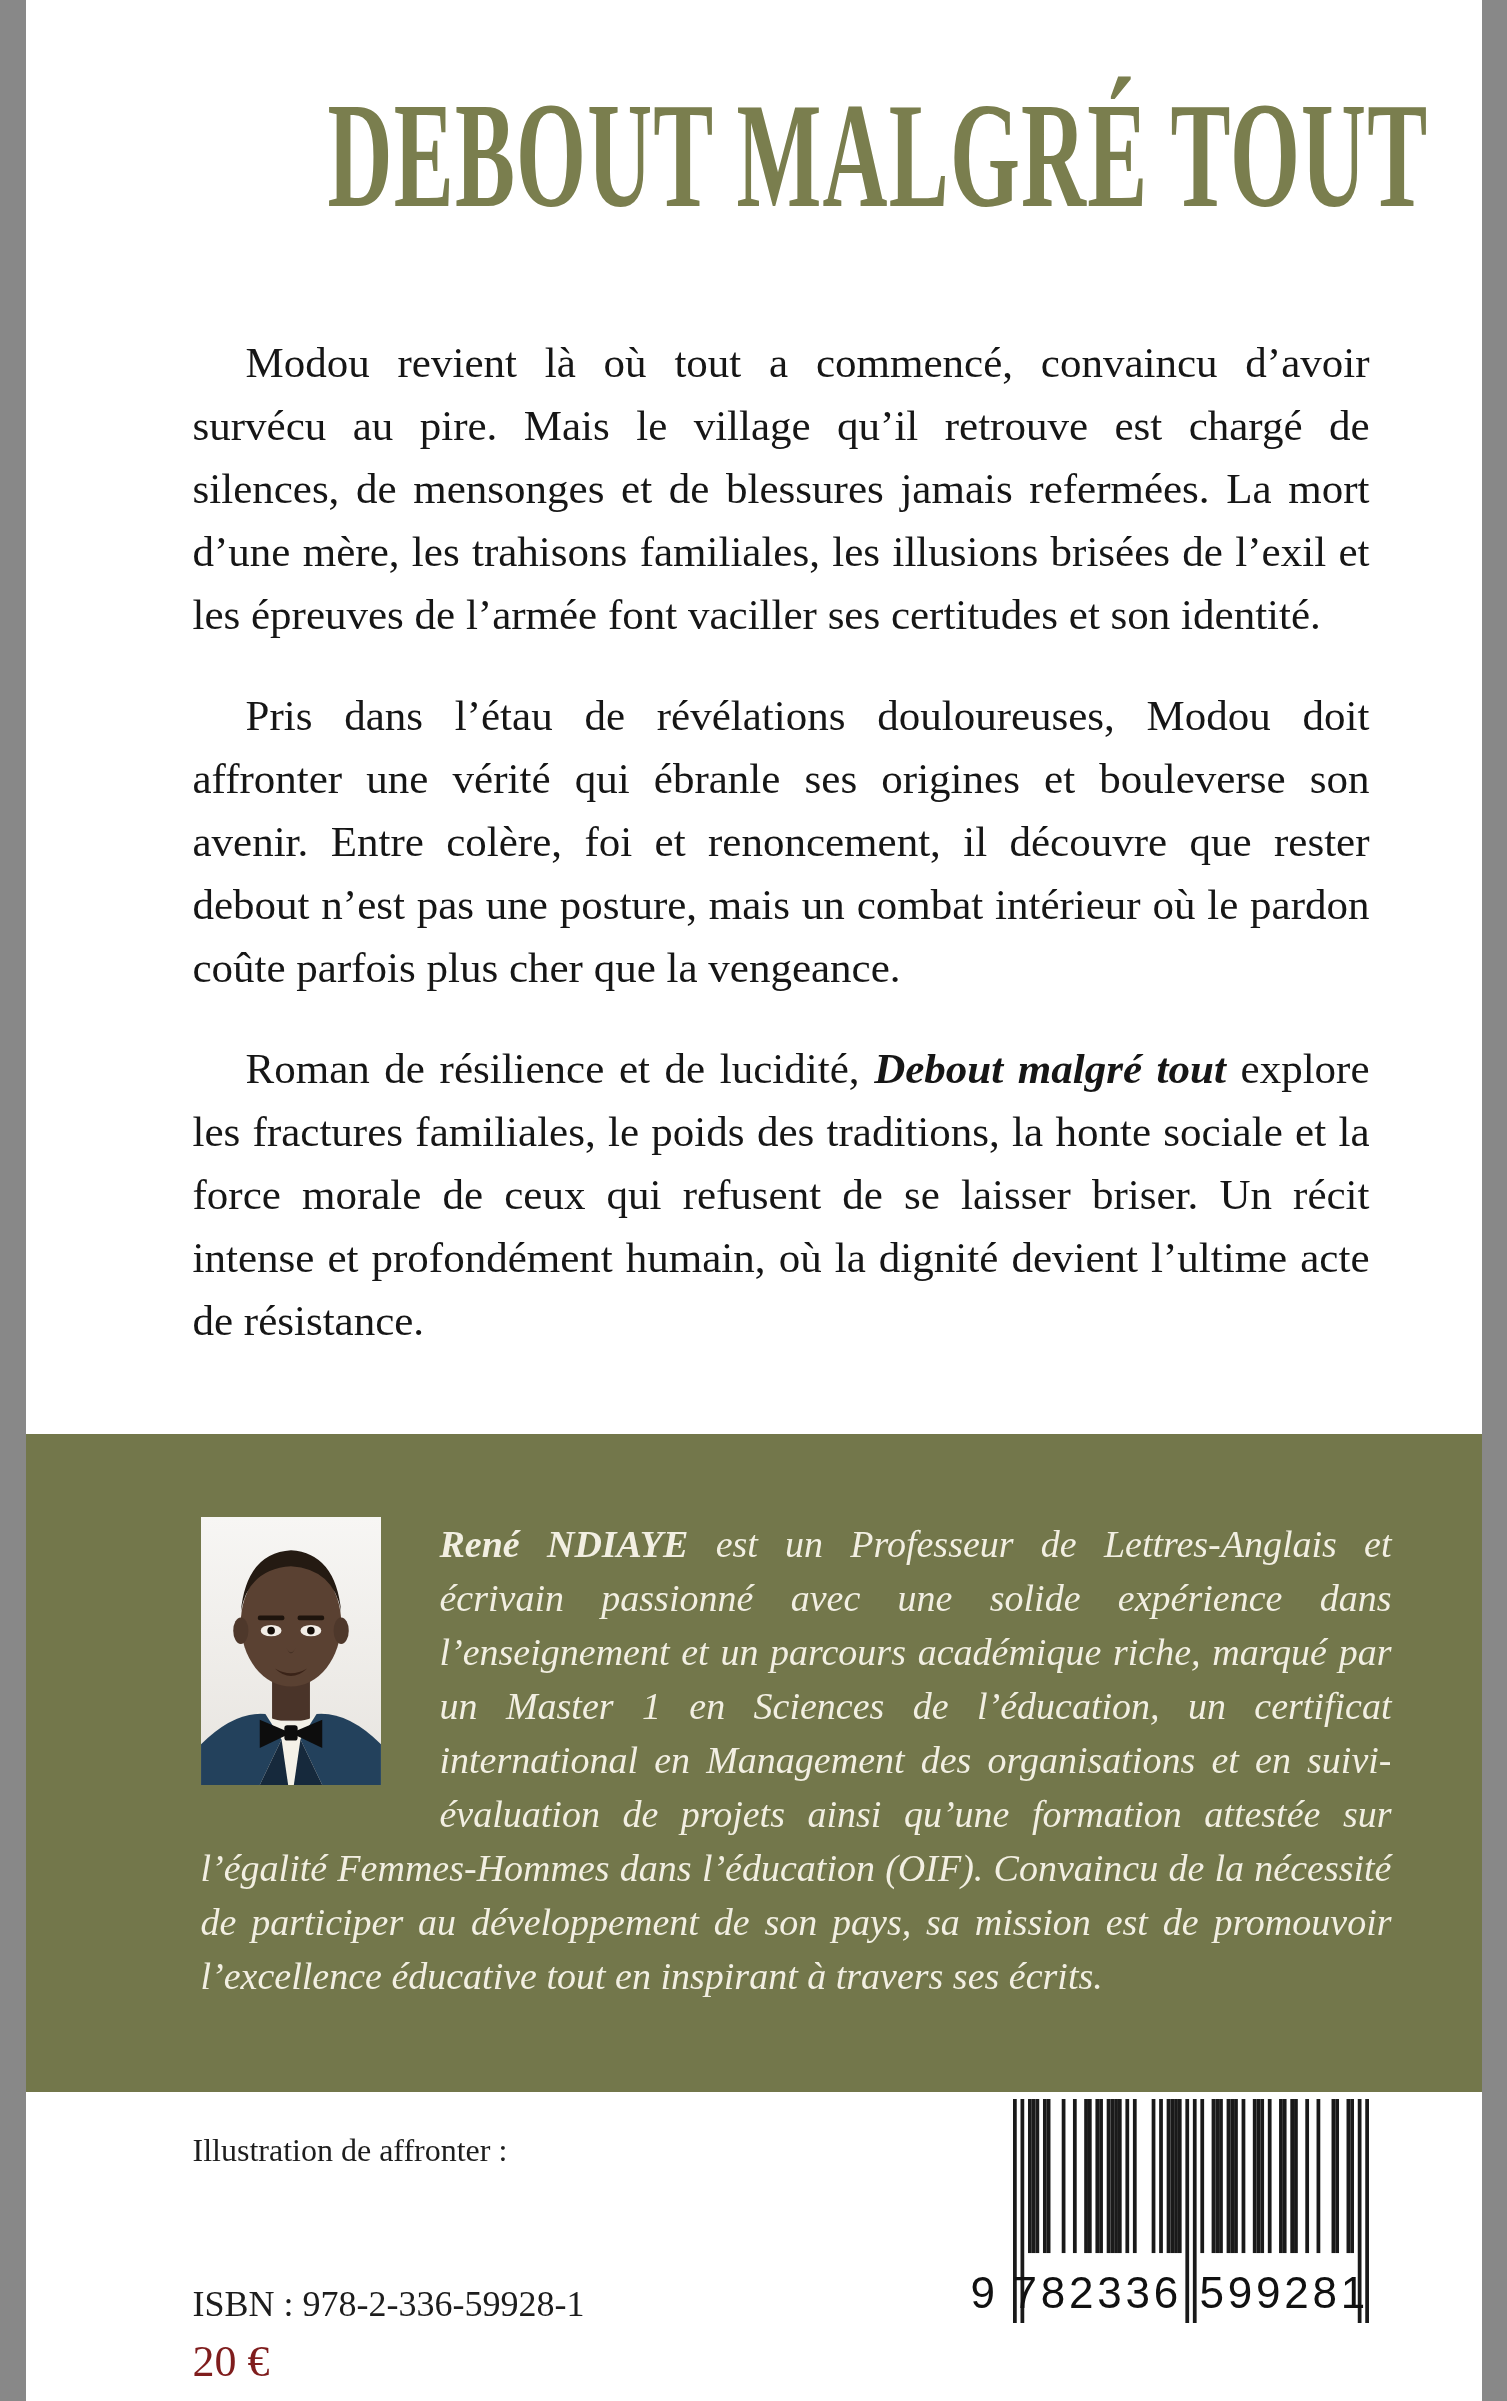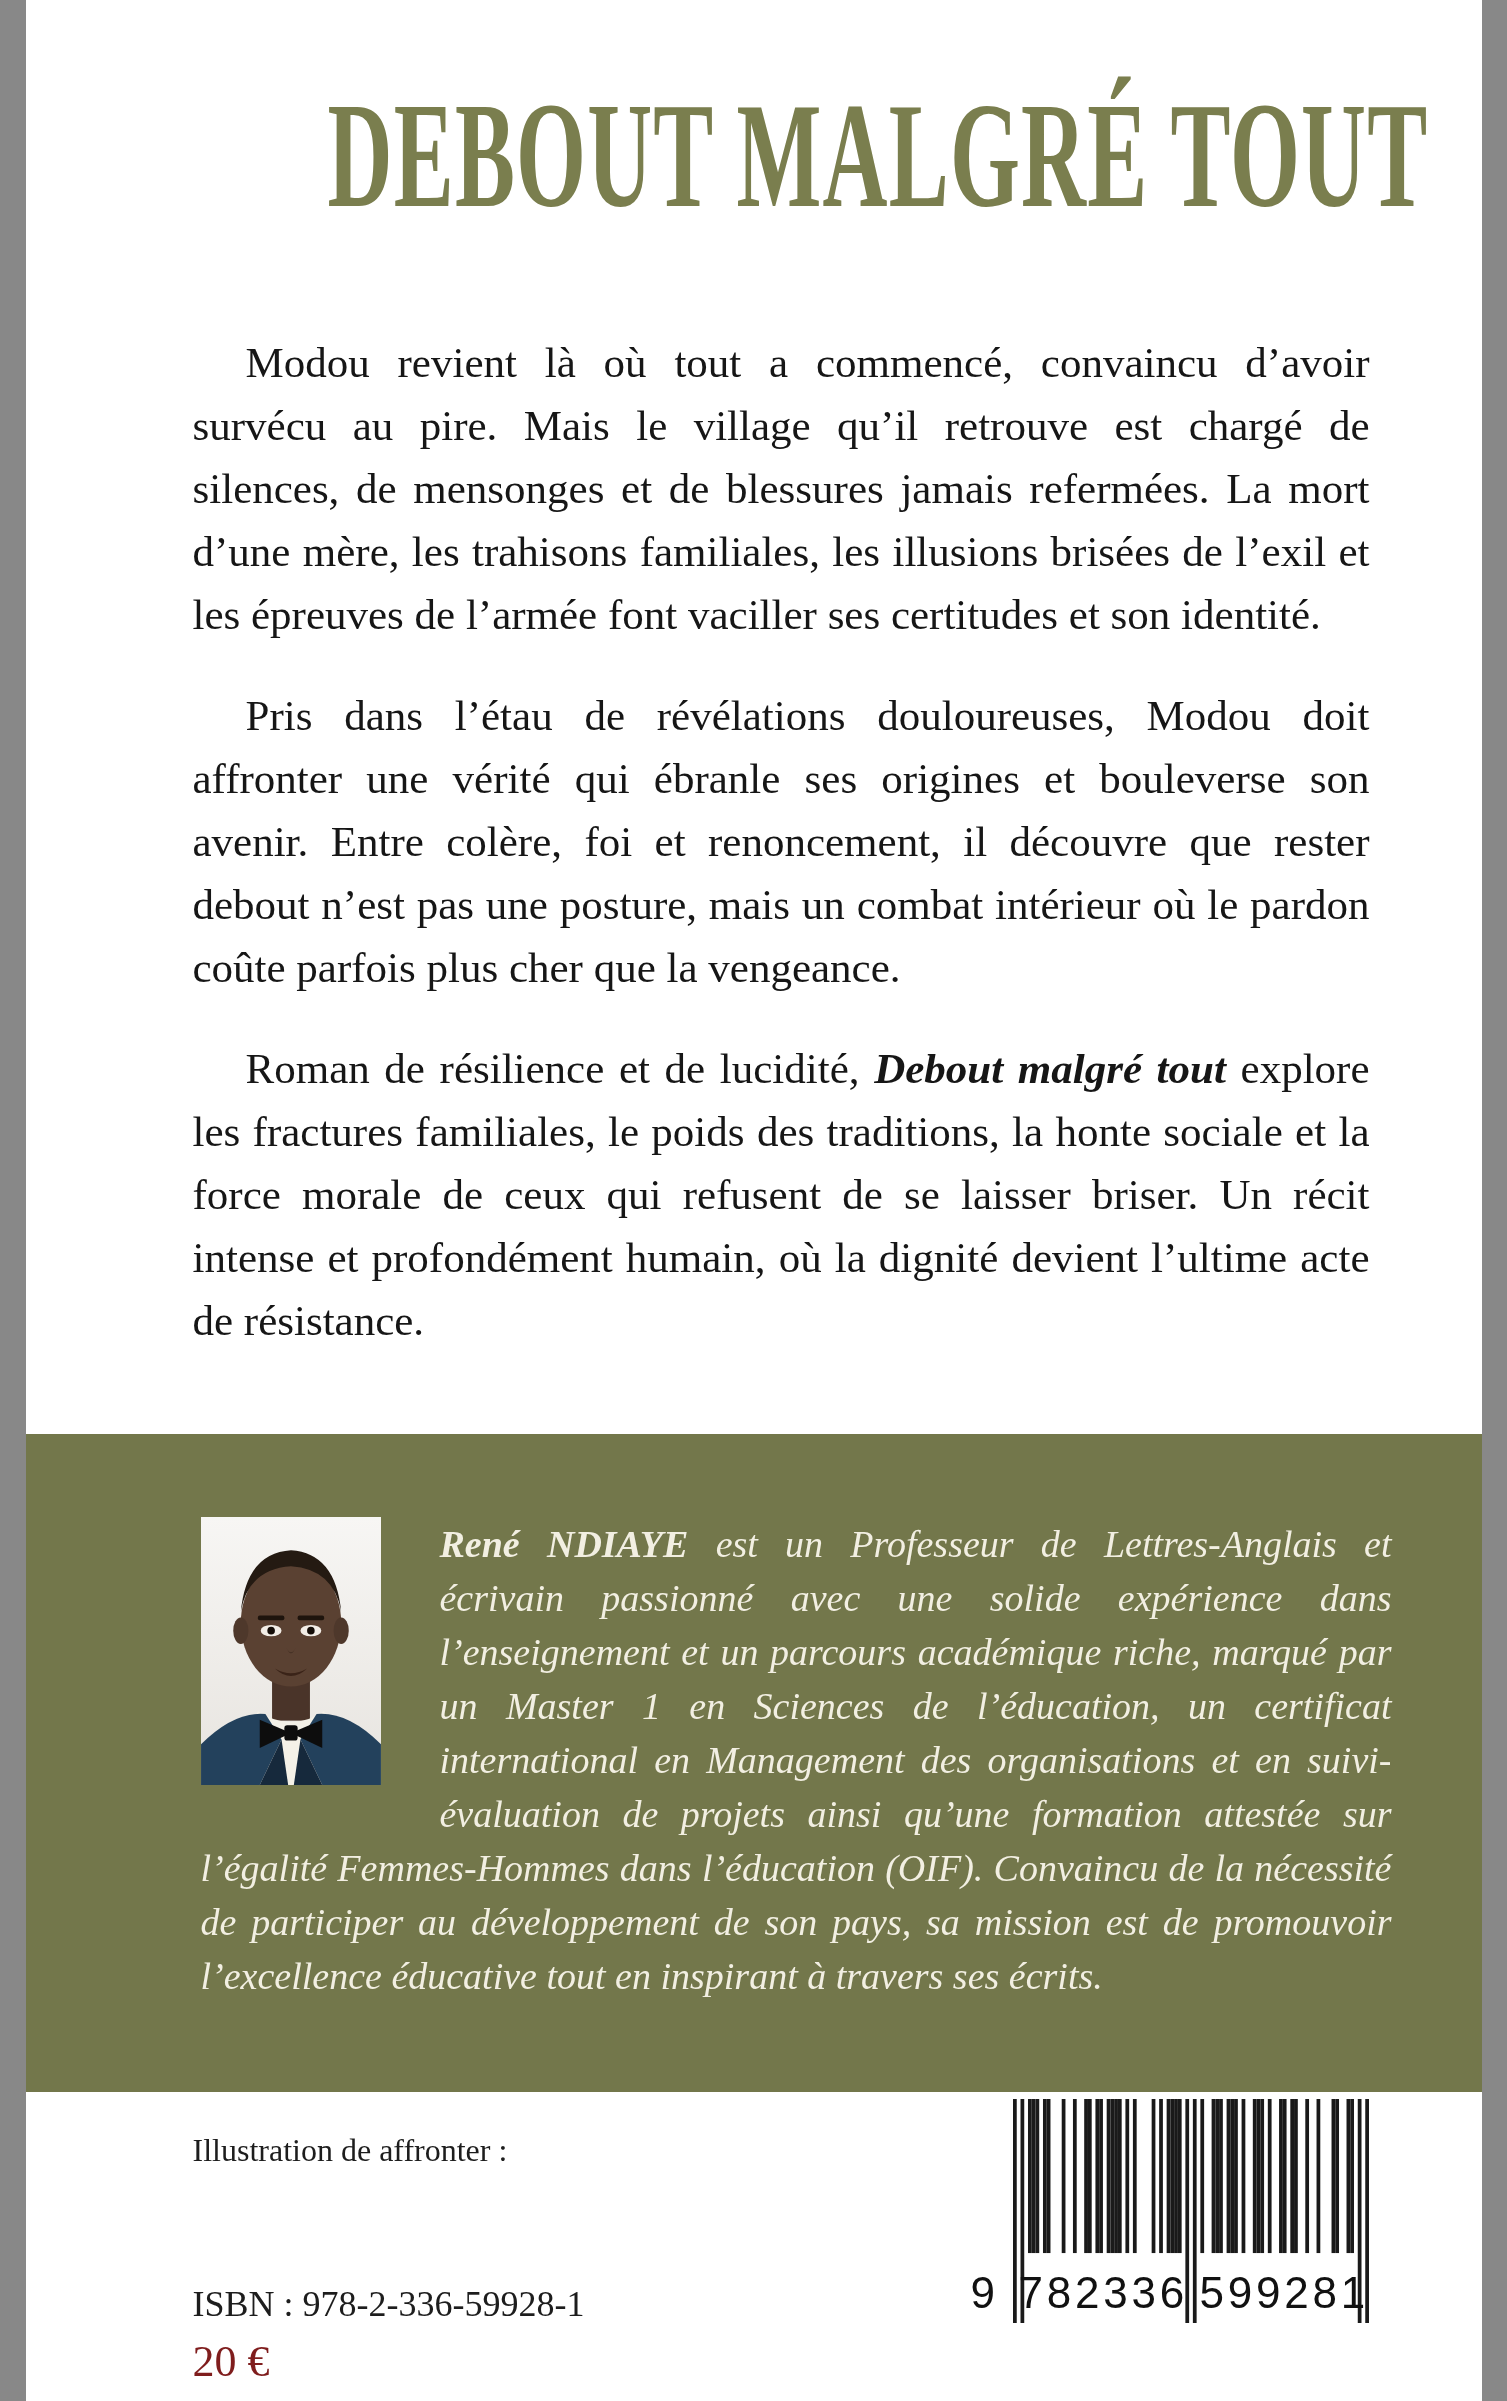--- a/index.html
+++ b/index.html
@@ -66,21 +66,21 @@
     position:absolute;left:987px;top:2099px;width:356px;height:227px;
     background:#fff;
   }
   .barcode svg{display:block;}
   .barcode-digits{
     position:absolute;top:161px;left:0;width:356px;height:66px;
     font-family:"Liberation Sans", sans-serif;
     font-size:44px;line-height:66px;color:#111;
   }
   .bc-first{position:absolute;left:-42px;top:0;}
-  .bc-left{position:absolute;left:6px;width:157px;top:0;text-align:right;letter-spacing:3.8px;}
+  .bc-left{position:absolute;left:0;width:157px;top:0;text-align:right;letter-spacing:3.8px;}
   .bc-right{position:absolute;left:187px;width:157px;top:0;letter-spacing:3.8px;}
 </style>
 </head>
 <body>
 
 <div class="page" style="--title-olive: #7a7e4e; --band-olive: #73774b; --body-ink: #161616; --band-ink: #f2efe2;">
 
   <h1 class="book-title">DEBOUT MALGRÉ TOUT</h1>
 
   <section class="synopsis">

